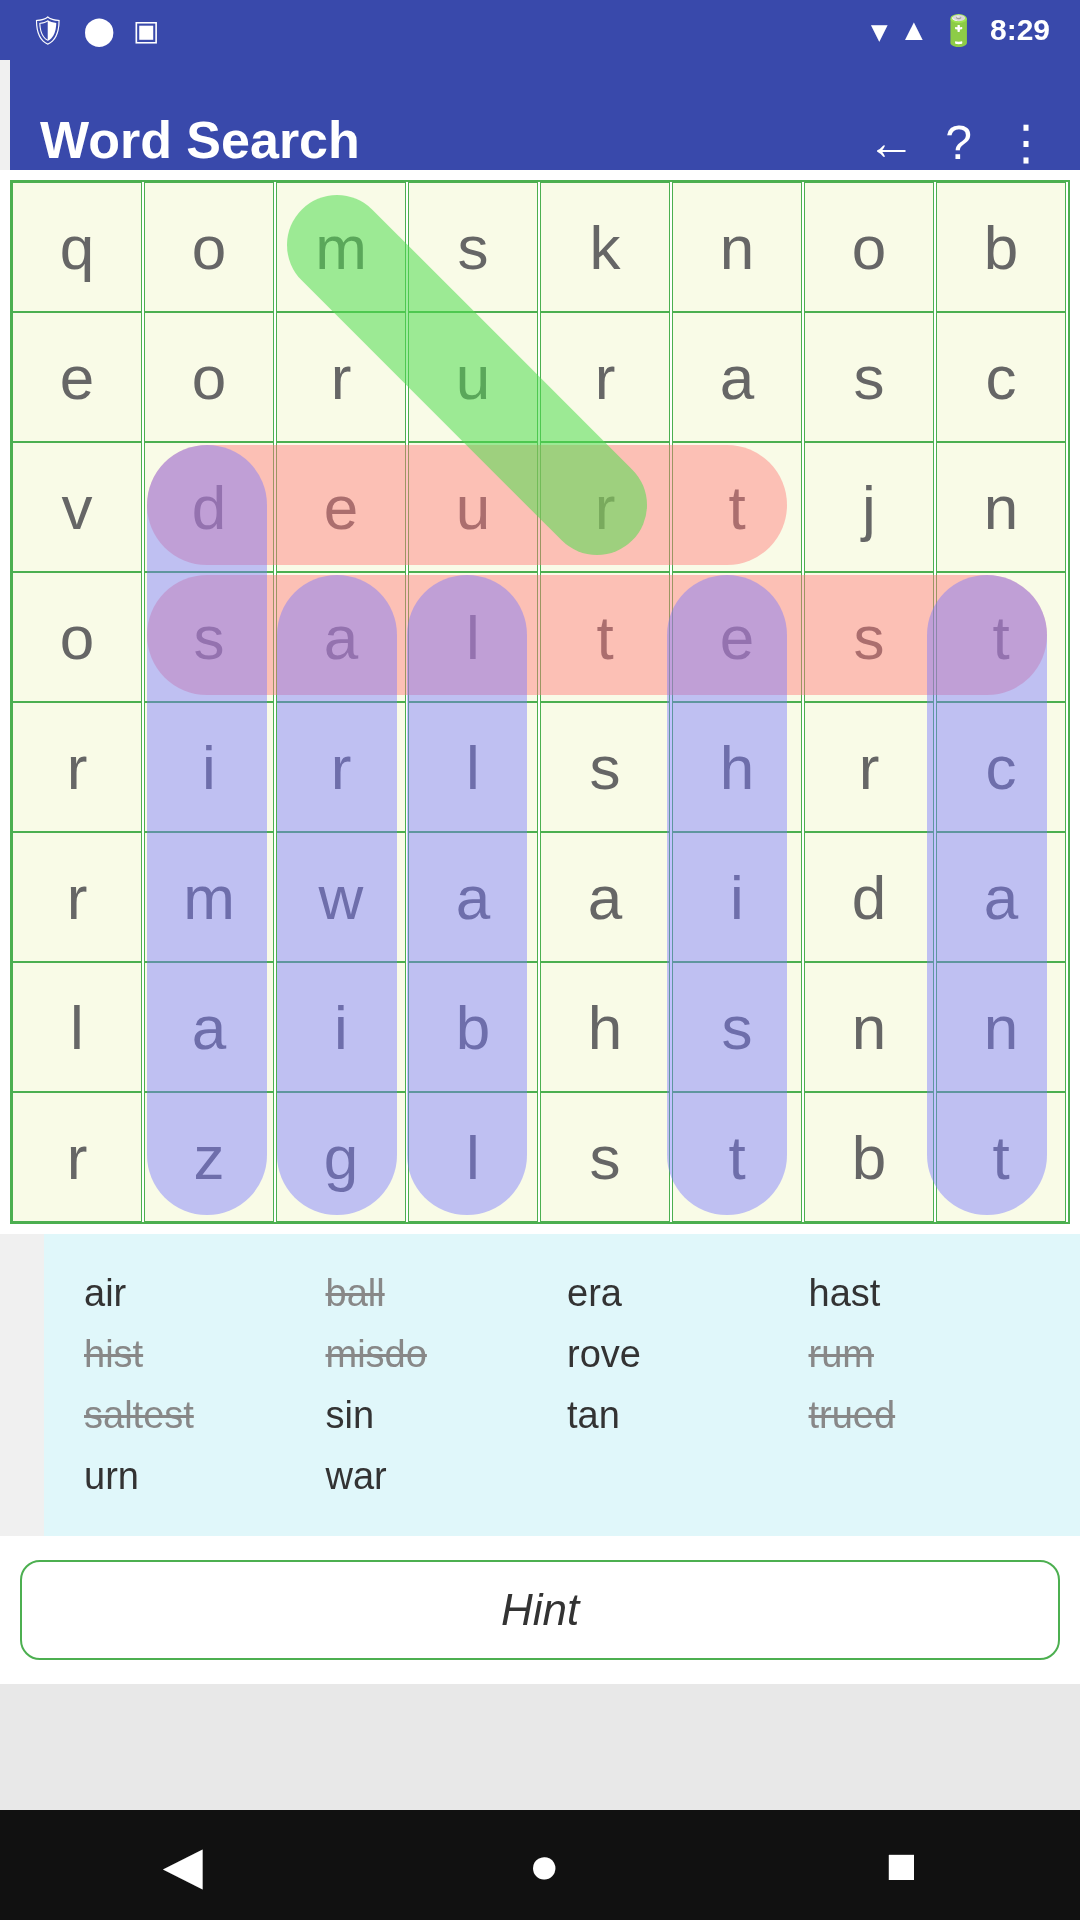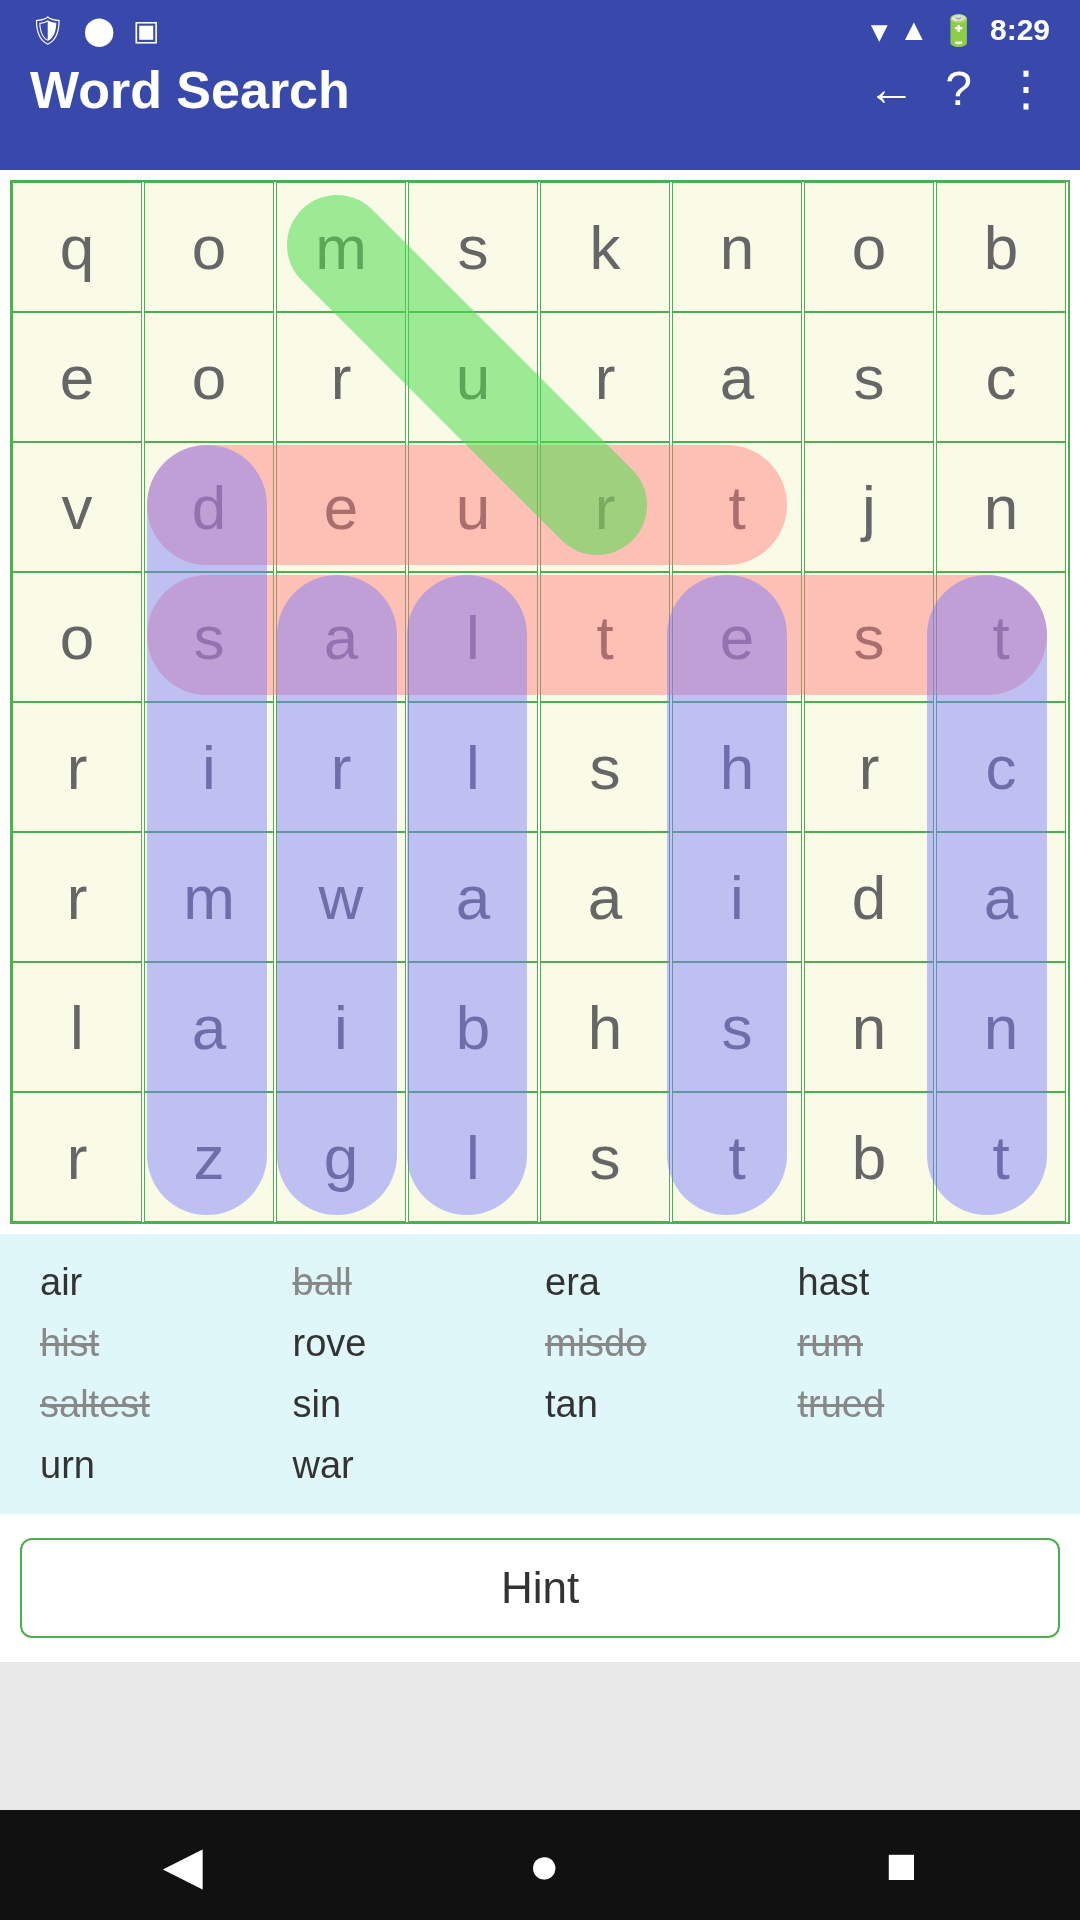--- a/index.html
+++ b/index.html
@@ -35,23 +35,24 @@
       align-items: center;
       font-size: 30px;
       font-weight: bold;
     }
 
     
     .app-bar {
       background: #3949ab;
       height: 110px;
       display: flex;
-      align-items: flex-start;
+      align-items: flex-end;
       padding: 0 30px;
       color: white;
+      margin-left: 10px;
     }
     .app-title {
       font-size: 52px;
       font-weight: bold;
       color: white;
       flex: 1;
     }
     .app-bar-icons {
       display: flex;
       gap: 30px;
@@ -88,22 +89,23 @@
       font-size: 62px;
       color: #666;
       border: 1px solid #4caf50;
       position: relative;
       background: #f9fbe7;
     }
 
     
     .word-list {
       background: #e0f7fa;
-      padding: 27px 40px;
+      padding: 38px 40px;
       flex-shrink: 0;
+      margin-left: 44px;
     }
     .word-list-grid {
       display: grid;
       grid-template-columns: repeat(4, 1fr);
       row-gap: 18px;
       column-gap: 10px;
     }
     .word-item {
       font-size: 38px;
       color: #333;
@@ -118,28 +120,29 @@
       display: flex;
       gap: 20px;
       padding: 24px 20px;
       background: white;
       flex-shrink: 0;
     }
     .btn {
       flex: 1;
       height: 100px;
       border: 2px solid #4caf50;
-      border-radius: 12px;
+      border-radius: 20px;
       background: white;
       font-size: 44px;
       color: #333;
       cursor: pointer;
       display: flex;
       align-items: center;
       justify-content: center;
+      font-style: italic;
     }
 
     
     .nav-bar {
       background: #111;
       height: 110px;
       display: flex;
       align-items: center;
       justify-content: space-around;
       margin-top: auto;
@@ -263,22 +266,22 @@
   </div>
 
 <div class="word-list">
   <div class="word-list-grid" id="word-list-grid">
 
   <span class="word-item">air</span>
       <span class="word-item found">ball</span>
       <span class="word-item">era</span>
       <span class="word-item">hast</span>
       <span class="word-item found">hist</span>
+      <span class="word-item found">misdo</span>
       <span class="word-item">rove</span>
-      <span class="word-item found">misdo</span>
       <span class="word-item found">rum</span>
       <span class="word-item found">saltest</span>
       <span class="word-item">sin</span>
       <span class="word-item">tan</span>
       <span class="word-item found">trued</span>
       <span class="word-item">urn</span>
       <span class="word-item">war</span>
     </div>
 </div>
 

